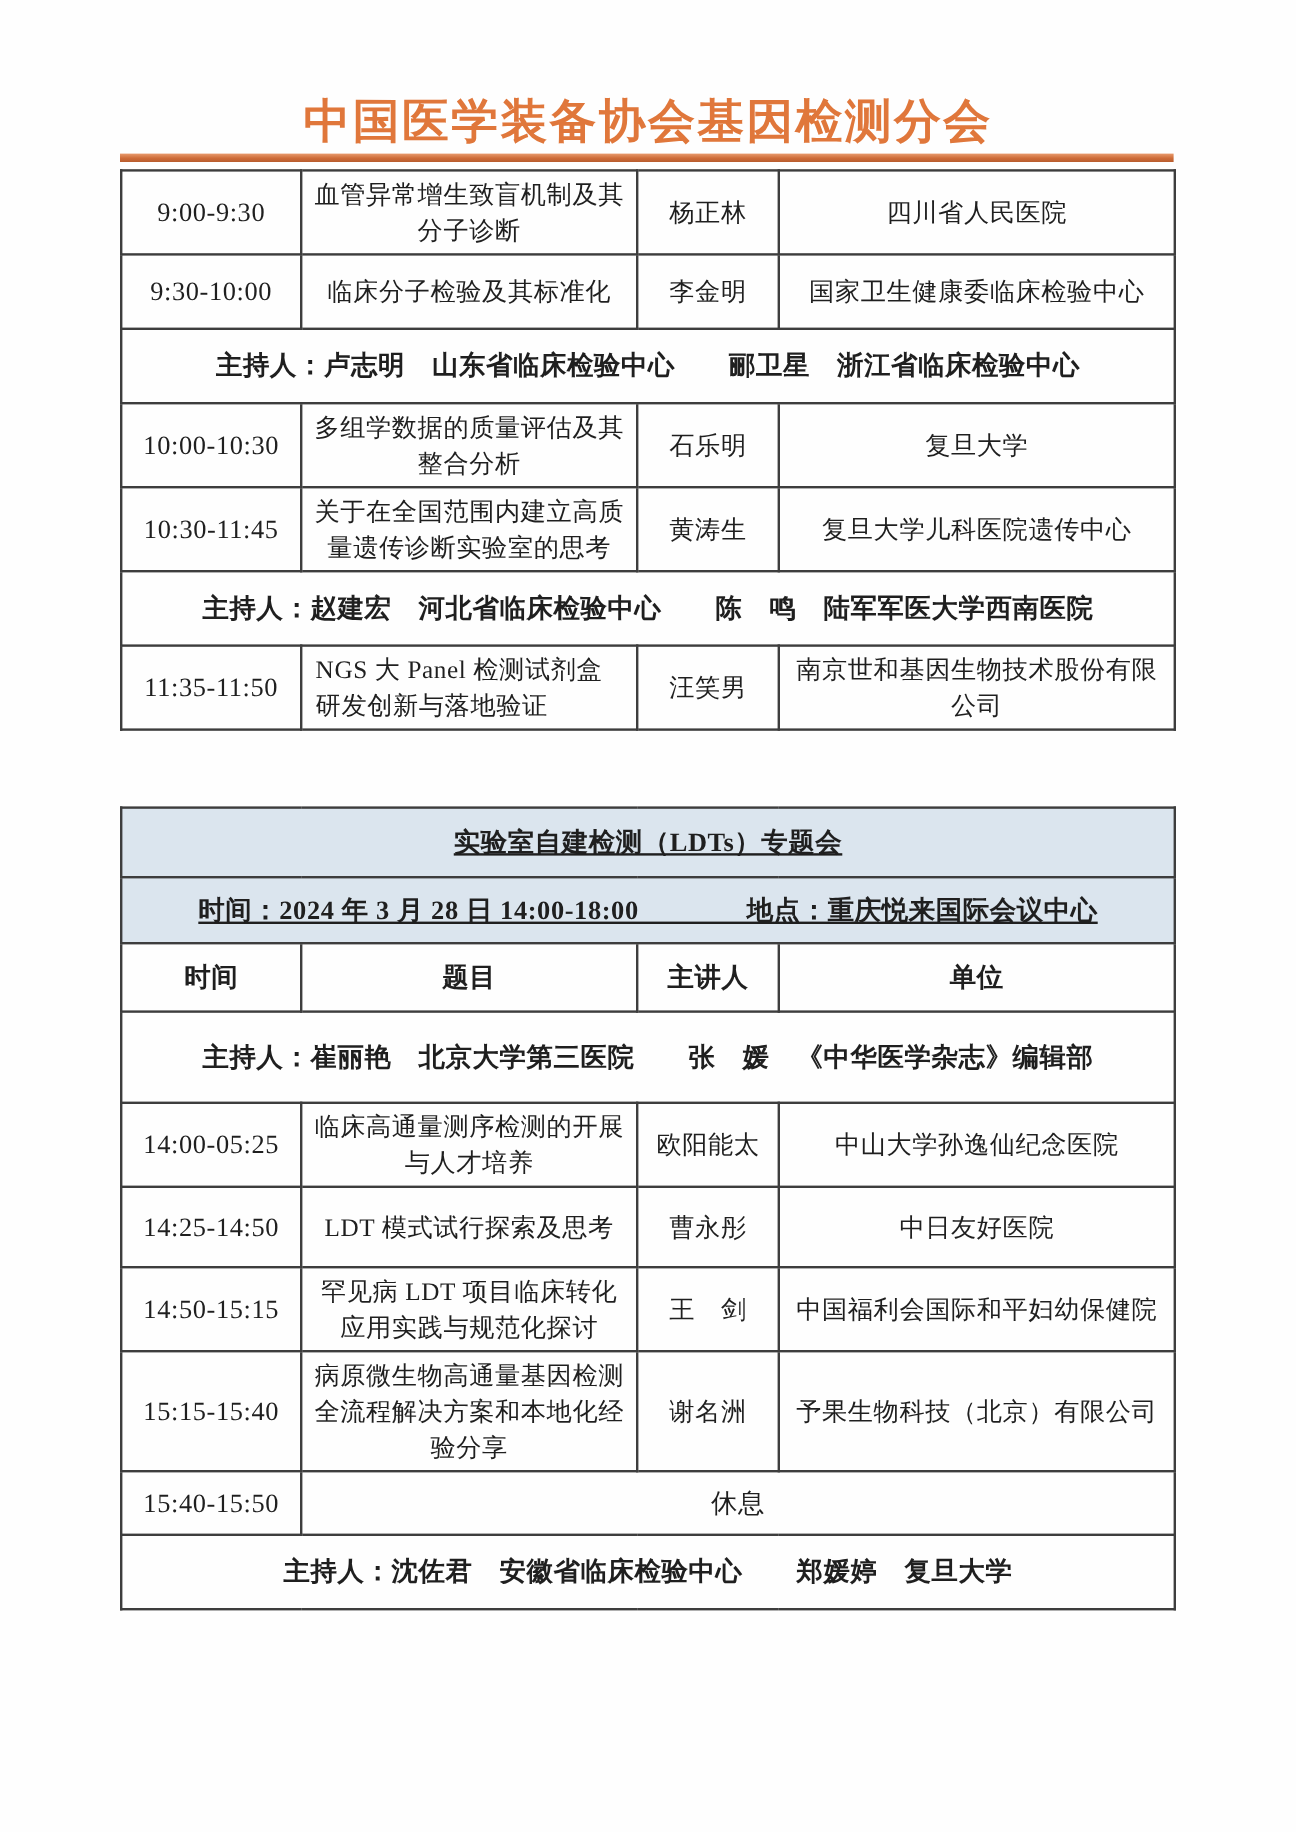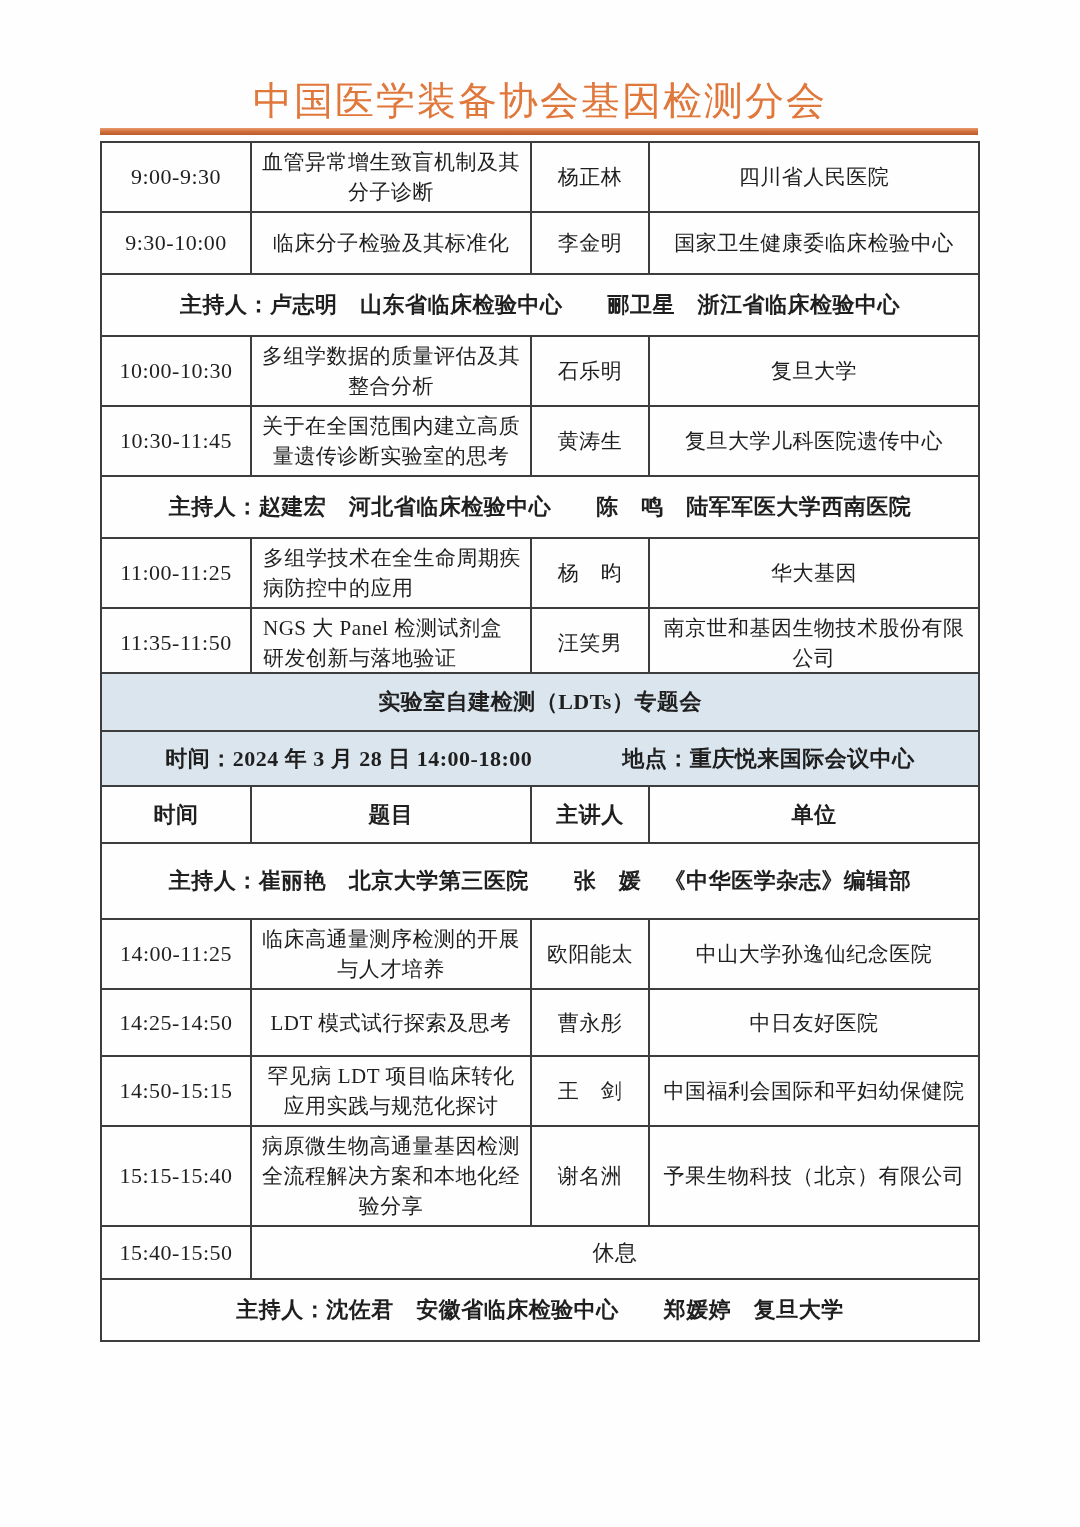--- a/index.html
+++ b/index.html
@@ -4,21 +4,21 @@
 <style>
   * { margin:0; padding:0; box-sizing:border-box; }
   html,body { background:#ffffff; }
   body { font-family:"Liberation Serif","DejaVu Serif",serif; color:var(--text,#1f1f1f); }
   .page {
     position:relative; width:1080px; height:1527px; margin:0 auto;
     background:#fefefe; overflow:hidden;
   }
   .doc-title {
     position:absolute; left:0; top:74px; width:100%;
-    text-align:center; font-size:39px; font-weight:400;
+    text-align:center; font-size:39px; font-weight:700;
     letter-spacing:2px; color:var(--accent_orange,#E0773B);
   }
   .title-rule {
     position:absolute; left:100px; top:128px; width:878px; height:7px;
     background:linear-gradient(#e89a6d, var(--rule_orange,#CE6C38) 55%, #b85c2e);
   }
   table.sched {
     position:absolute; left:100px; width:878px;
     border-collapse:collapse; table-layout:fixed;
     font-size:21px; line-height:30px;padding-left:40px;
@@ -29,21 +29,21 @@
     padding:4px 6px; letter-spacing:0.5px;
   }
   .morning { top:141px; }
   .ldt { top:672px; }
   td.time { font-size:22px; letter-spacing:0.5px; }
   td.topic { letter-spacing:1px; }
   td.topic.left { text-align:left; padding-left:11px; padding-right:8px; }
   td.moderator { font-weight:700; font-size:22px; letter-spacing:1px; }
   td.banner {
     background:var(--header_blue,#DBE5EE);
-    font-weight:700; font-size:22px; letter-spacing:1.5px;
+    font-weight:700; font-size:22px; letter-spacing:1.5px;text-decoration:underline;
   }
   td.colhead { font-weight:700; font-size:22px; letter-spacing:1px; }
   td.break-cell { font-weight:400; font-size:22px; letter-spacing:2px; }
 </style>
 </head>
 <body>
 
 <div class="page">
 
   <div class="doc-title">中国医学装备协会基因检测分会</div>
@@ -80,26 +80,20 @@
       </tr>
       <tr style="height:64px">
         <td class="time">10:30-11:45</td>
         <td class="topic">关于在全国范围内建立高质量遗传诊断实验室的思考</td>
         <td>黄涛生</td>
         <td>复旦大学儿科医院遗传中心</td>
       </tr>
       <tr style="height:62px">
         <td class="moderator" colspan="4">主持人：赵建宏　河北省临床检验中心　　陈　鸣　陆军军医大学西南医院</td>
       </tr>
-      <tr style="height:65px">
-        <td class="time">11:00-11:25</td>
-        <td class="topic left">多组学技术在全生命周期疾病防控中的应用</td>
-        <td>杨　昀</td>
-        <td>华大基因</td>
-      </tr>
       <tr style="height:66px">
         <td class="time">11:35-11:50</td>
         <td class="topic left">NGS 大 Panel 检测试剂盒研发创新与落地验证</td>
         <td>汪笑男</td>
         <td>南京世和基因生物技术股份有限公司</td>
       </tr>
     </tbody>
   </table>
 
   <table class="sched ldt">
@@ -119,21 +113,21 @@
       <tr style="height:57px">
         <td class="colhead">时间</td>
         <td class="colhead">题目</td>
         <td class="colhead">主讲人</td>
         <td class="colhead">单位</td>
       </tr>
       <tr style="height:76px">
         <td class="moderator" colspan="4">主持人：崔丽艳　北京大学第三医院　　张　媛　《中华医学杂志》编辑部</td>
       </tr>
       <tr style="height:63px">
-        <td class="time">14:00-11:25</td>
+        <td class="time">14:00-05:25</td>
         <td class="topic">临床高通量测序检测的开展与人才培养</td>
         <td>欧阳能太</td>
         <td>中山大学孙逸仙纪念医院</td>
       </tr>
       <tr style="height:67px">
         <td class="time">14:25-14:50</td>
         <td class="topic">LDT 模式试行探索及思考</td>
         <td>曹永彤</td>
         <td>中日友好医院</td>
       </tr>

